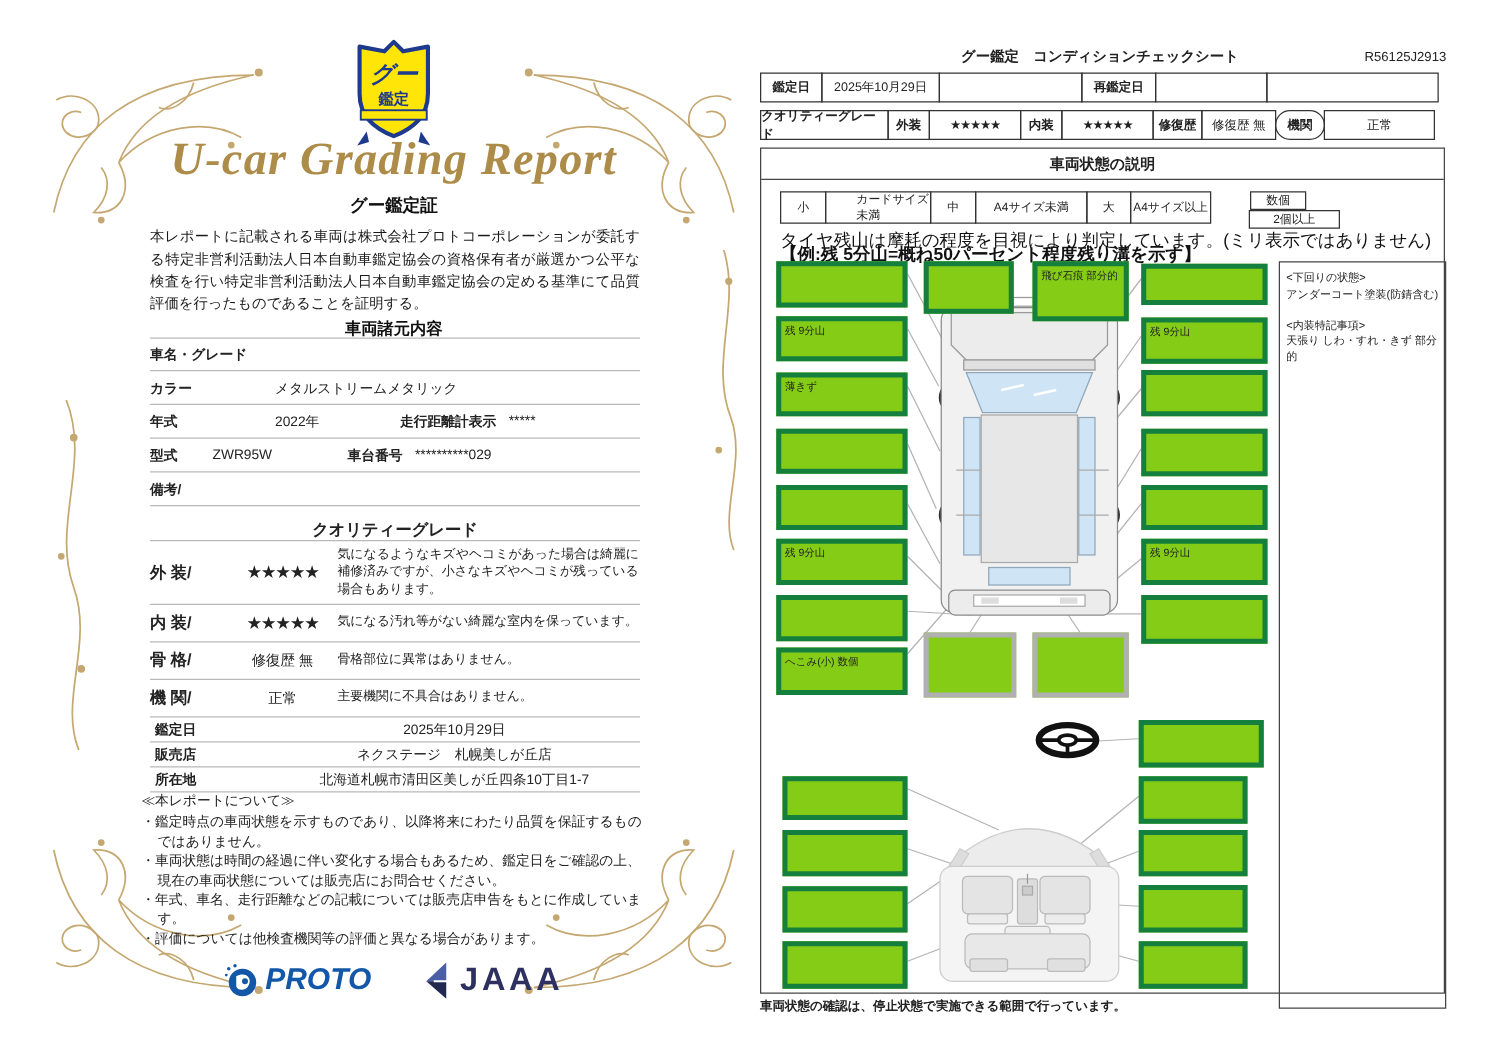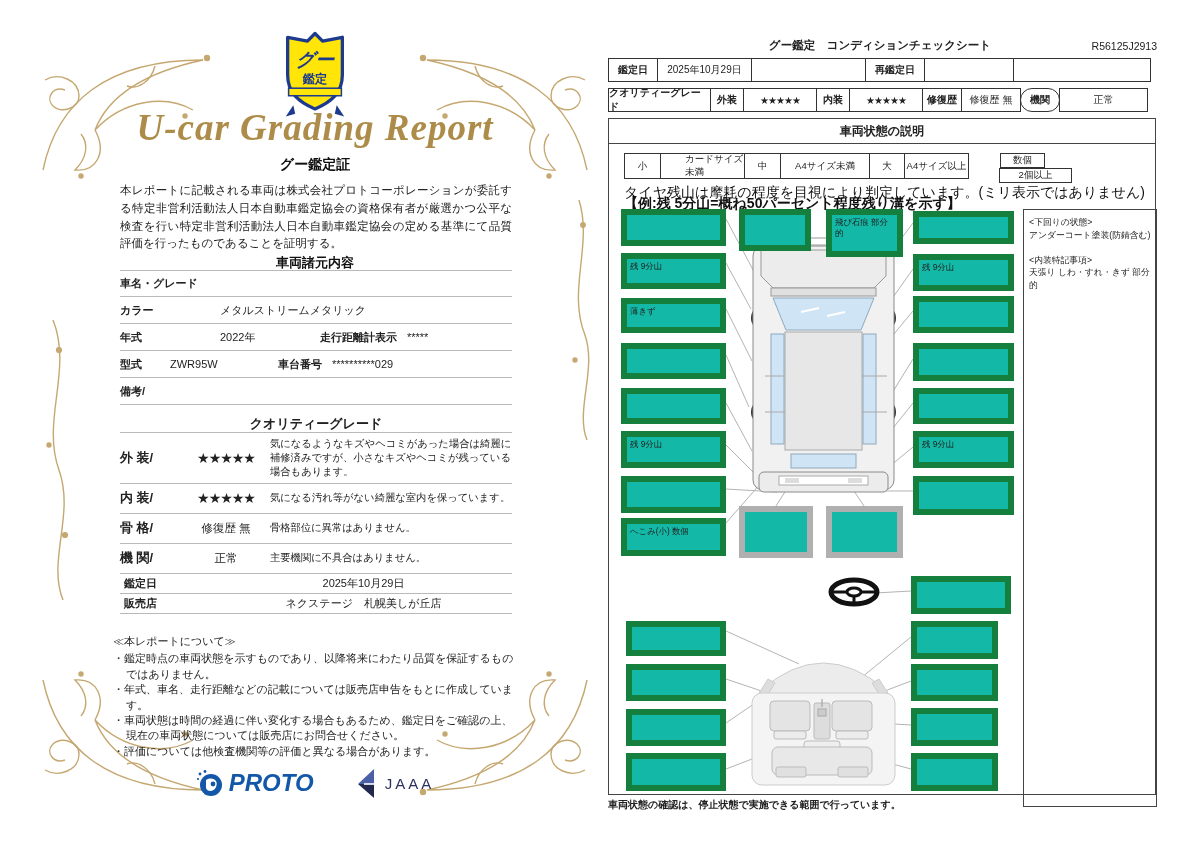--- a/index.html
+++ b/index.html
@@ -38,38 +38,38 @@
   .i-label { width:95px; font-weight:bold; padding-left:4px; }
   .i-val { flex:1; text-align:center; }
   .about { position:absolute; left:78px; top:604px; width:406px;
            font-family:"Liberation Serif","DejaVu Serif",serif; font-size:11px; line-height:1.4; }
   .about-t { margin-bottom:2px; }
   .about-b { padding-left:13px; text-indent:-13px; }
   .logos { position:absolute; left:0; top:738px; width:100%; display:flex; justify-content:center; align-items:center; gap:42px; }
   .proto { display:flex; align-items:center; gap:5px; }
   .proto-txt { font-size:24px; font-weight:bold; font-style:italic; color:#1358a8; letter-spacing:0px; }
   .jaaa { display:flex; align-items:center; gap:5px; }
-  .jaaa-txt { font-size:15px; font-weight:normal; color:#2d3060; letter-spacing:3px; }
+  .jaaa-txt { font-size:26px; font-weight:bold; color:#2d3060; letter-spacing:3px; }
 
   
   .page-right { position:absolute; left:600px; top:30px; width:560px; height:790px; font-size:10px; }
   .r-header { position:absolute; left:0; top:8px; width:100%; text-align:center; font-size:11.5px; font-weight:bold; }
   .r-no { position:absolute; right:3px; top:10px; font-size:10.5px;text-align:center; }
   .tbl { position:absolute; left:8px; width:548px; height:24px; display:flex; }
   .tbl .c { border:1px solid #333; margin-left:-1px; display:flex; align-items:center; justify-content:center; font-size:10px; }
   .tbl .c:first-child { margin-left:0; }
   .tbl .c.b { font-weight:bold; }
   .main-box { position:absolute; left:8px; top:88px; width:548px; height:677px; border:1px solid #444; background:#fff; }
   .mb-title { height:25px; border-bottom:1px solid #444; display:flex; align-items:center; justify-content:center;
               font-size:12px; font-weight:bold; }
   .legend { position:absolute; display:flex; height:26px; }
   .legend .c { border:1px solid #333; margin-left:-1px; display:flex; align-items:center; justify-content:center; font-size:9.5px; }
   .legend .c:first-child { margin-left:0; }
   .tire-note { position:absolute; left:15px; font-size:14px; line-height:1.3; color:#111; }
-  .lb { position:absolute; border:6px solid #15803d; background:#14b8a6; font-size:8.4px; line-height:1.25;
+  .lb { position:absolute; border:4px solid #15803d; background:#84cc16; font-size:8.4px; line-height:1.25;
         padding:2px 3px; overflow:hidden; }
   .lb.lite { border-color:#b0b0b0; }
   .notes-panel { position:absolute; left:414px; top:90px; width:134px; height:598px; border:1px solid #444;
                  padding:6px 5px; font-size:8.8px; line-height:1.45; }
   .r-footer { position:absolute; left:8px; top:768px; font-size:10px; font-weight:bold; }
   svg { display:block; }
   .abs { position:absolute; }
 </style>
 </head>
 <body>
@@ -165,27 +165,31 @@
         <span class="g-desc">主要機関に不具合はありません。</span>
       </div>
       <div class="i-row">
         <span class="i-label">鑑定日</span>
         <span class="i-val">2025年10月29日</span>
       </div>
       <div class="i-row">
         <span class="i-label">販売店</span>
         <span class="i-val">ネクステージ　札幌美しが丘店</span>
       </div>
+      <div class="i-row">
+        <span class="i-label">所在地</span>
+        <span class="i-val">北海道札幌市清田区美しが丘四条10丁目1-7</span>
+      </div>
     </div>
 
     <div class="about">
       <div class="about-t">≪本レポートについて≫</div>
       <div class="about-b">・鑑定時点の車両状態を示すものであり、以降将来にわたり品質を保証するものではありません。</div>
+      <div class="about-b">・車両状態は時間の経過に伴い変化する場合もあるため、鑑定日をご確認の上、現在の車両状態については販売店にお問合せください。</div>
       <div class="about-b">・年式、車名、走行距離などの記載については販売店申告をもとに作成しています。</div>
-      <div class="about-b">・車両状態は時間の経過に伴い変化する場合もあるため、鑑定日をご確認の上、現在の車両状態については販売店にお問合せください。</div>
       <div class="about-b">・評価については他検査機関等の評価と異なる場合があります。</div>
     </div>
 
     <div class="logos">
       <div class="proto">
         <svg width="28" height="28" viewBox="0 0 28 28">
           <circle cx="15" cy="16" r="11" fill="#1358a8"></circle>
           <path d="M10,11 c7,-4 13,1 10,7 c-2,5 -9,5 -10,1 z" fill="#fff"></path>
           <circle cx="17" cy="15" r="2.4" fill="#1358a8"></circle>
           <circle cx="4" cy="5" r="1.4" fill="#1358a8"></circle>

